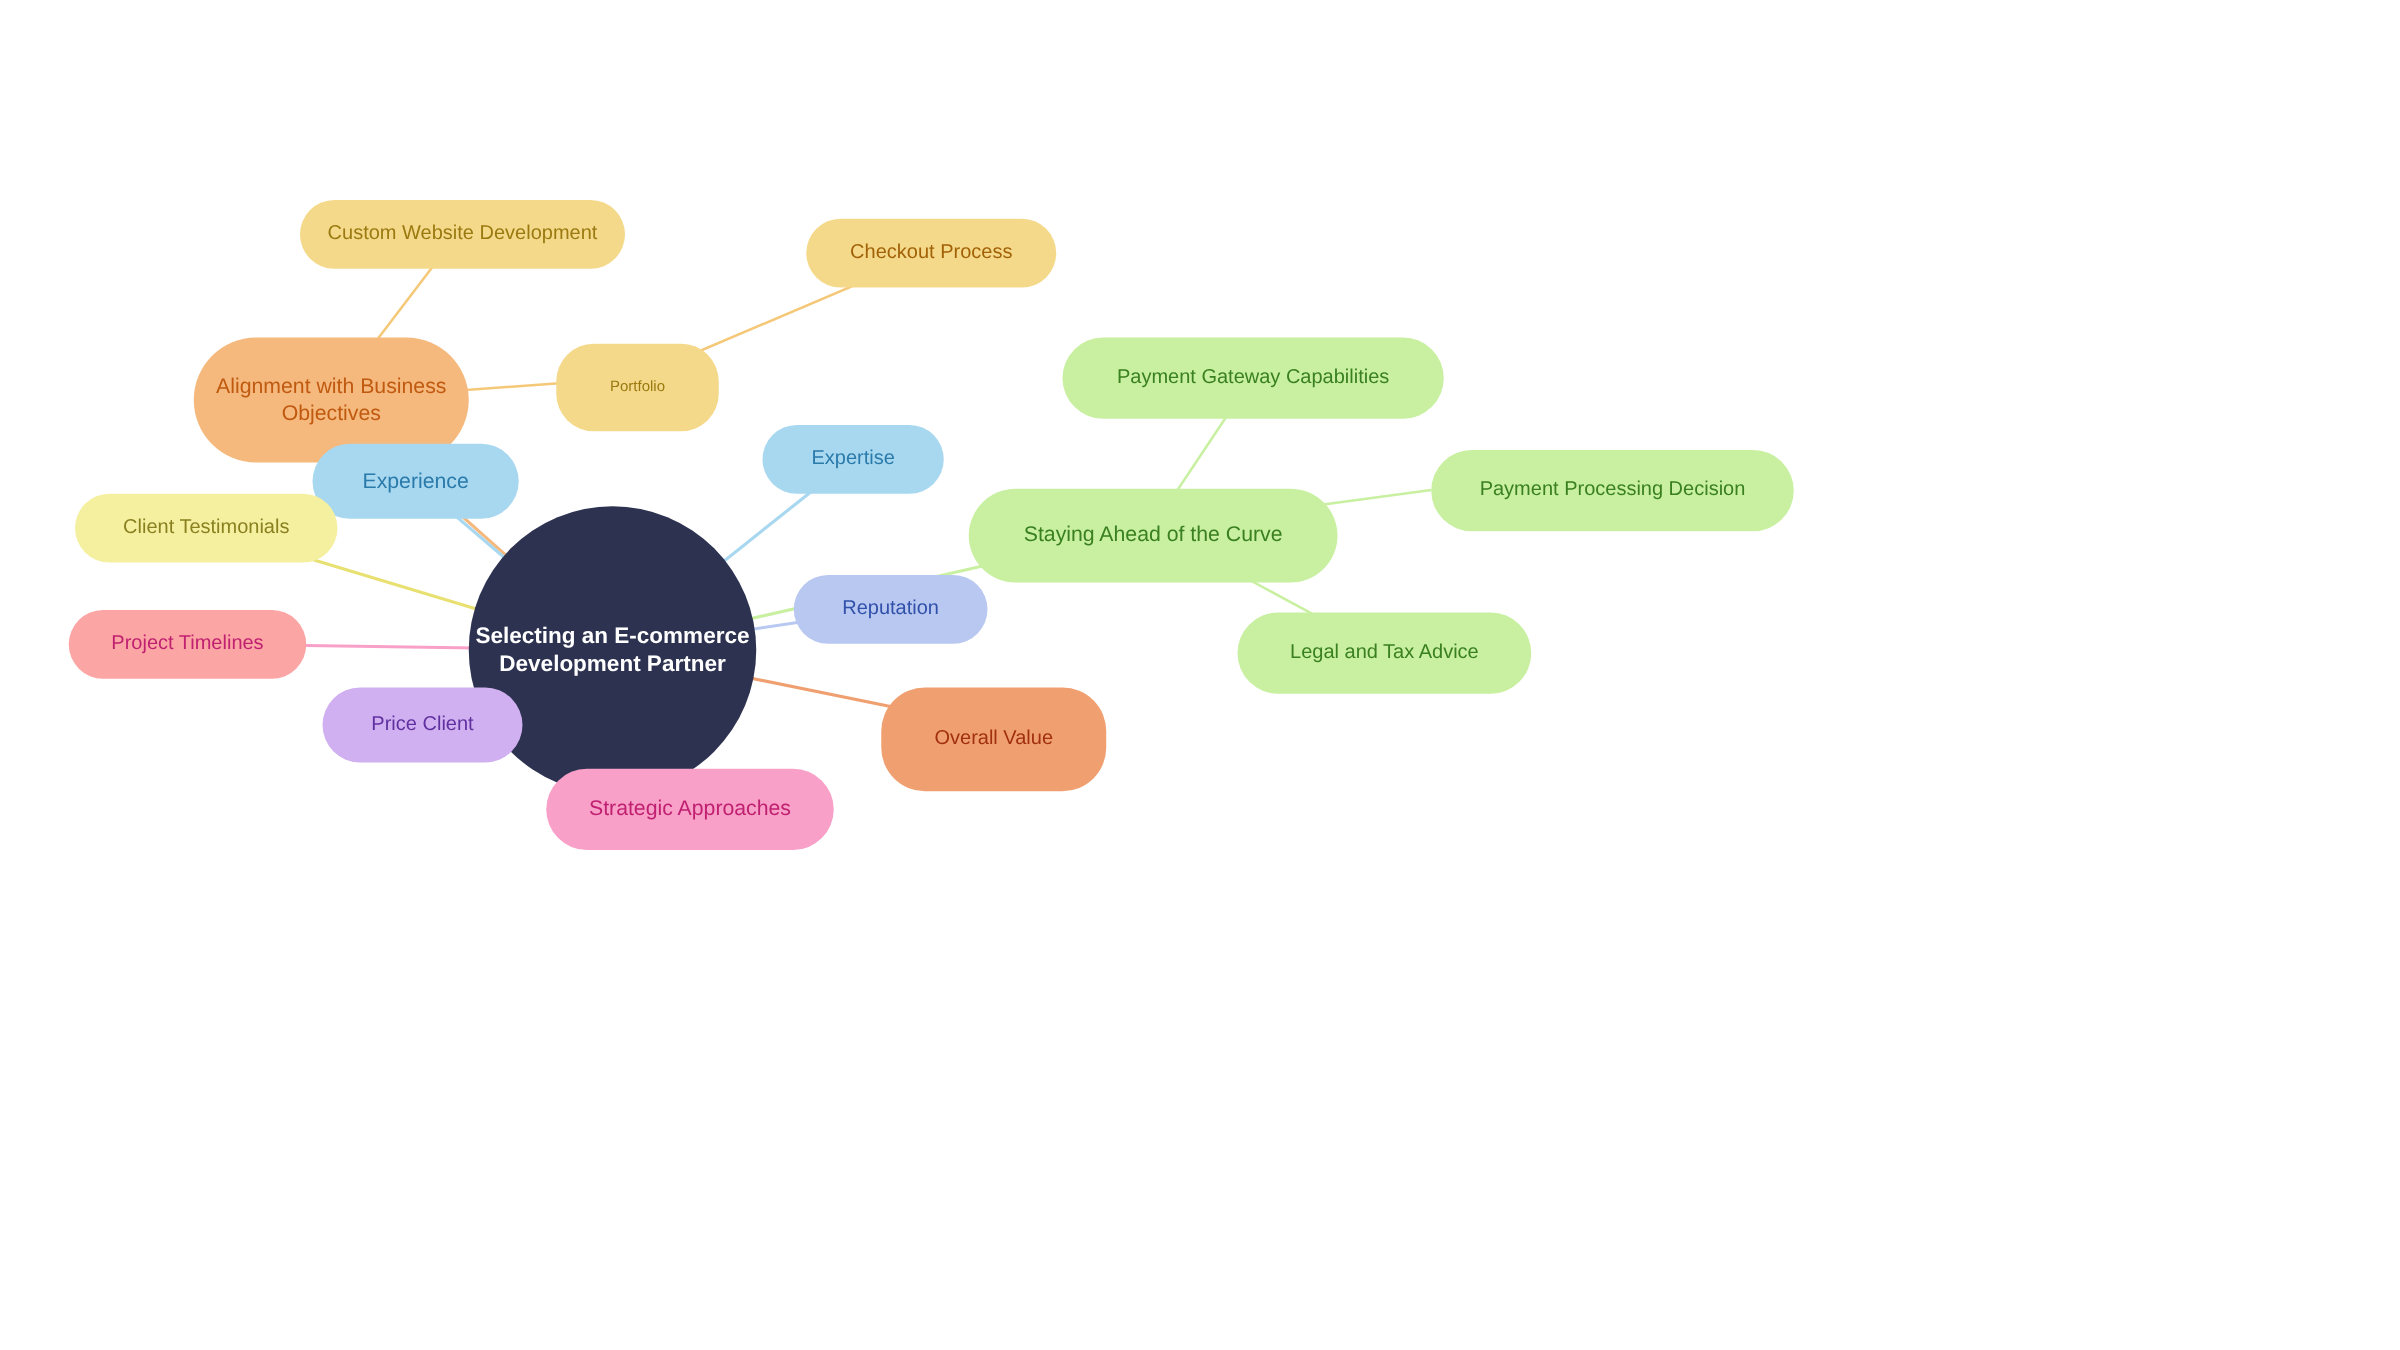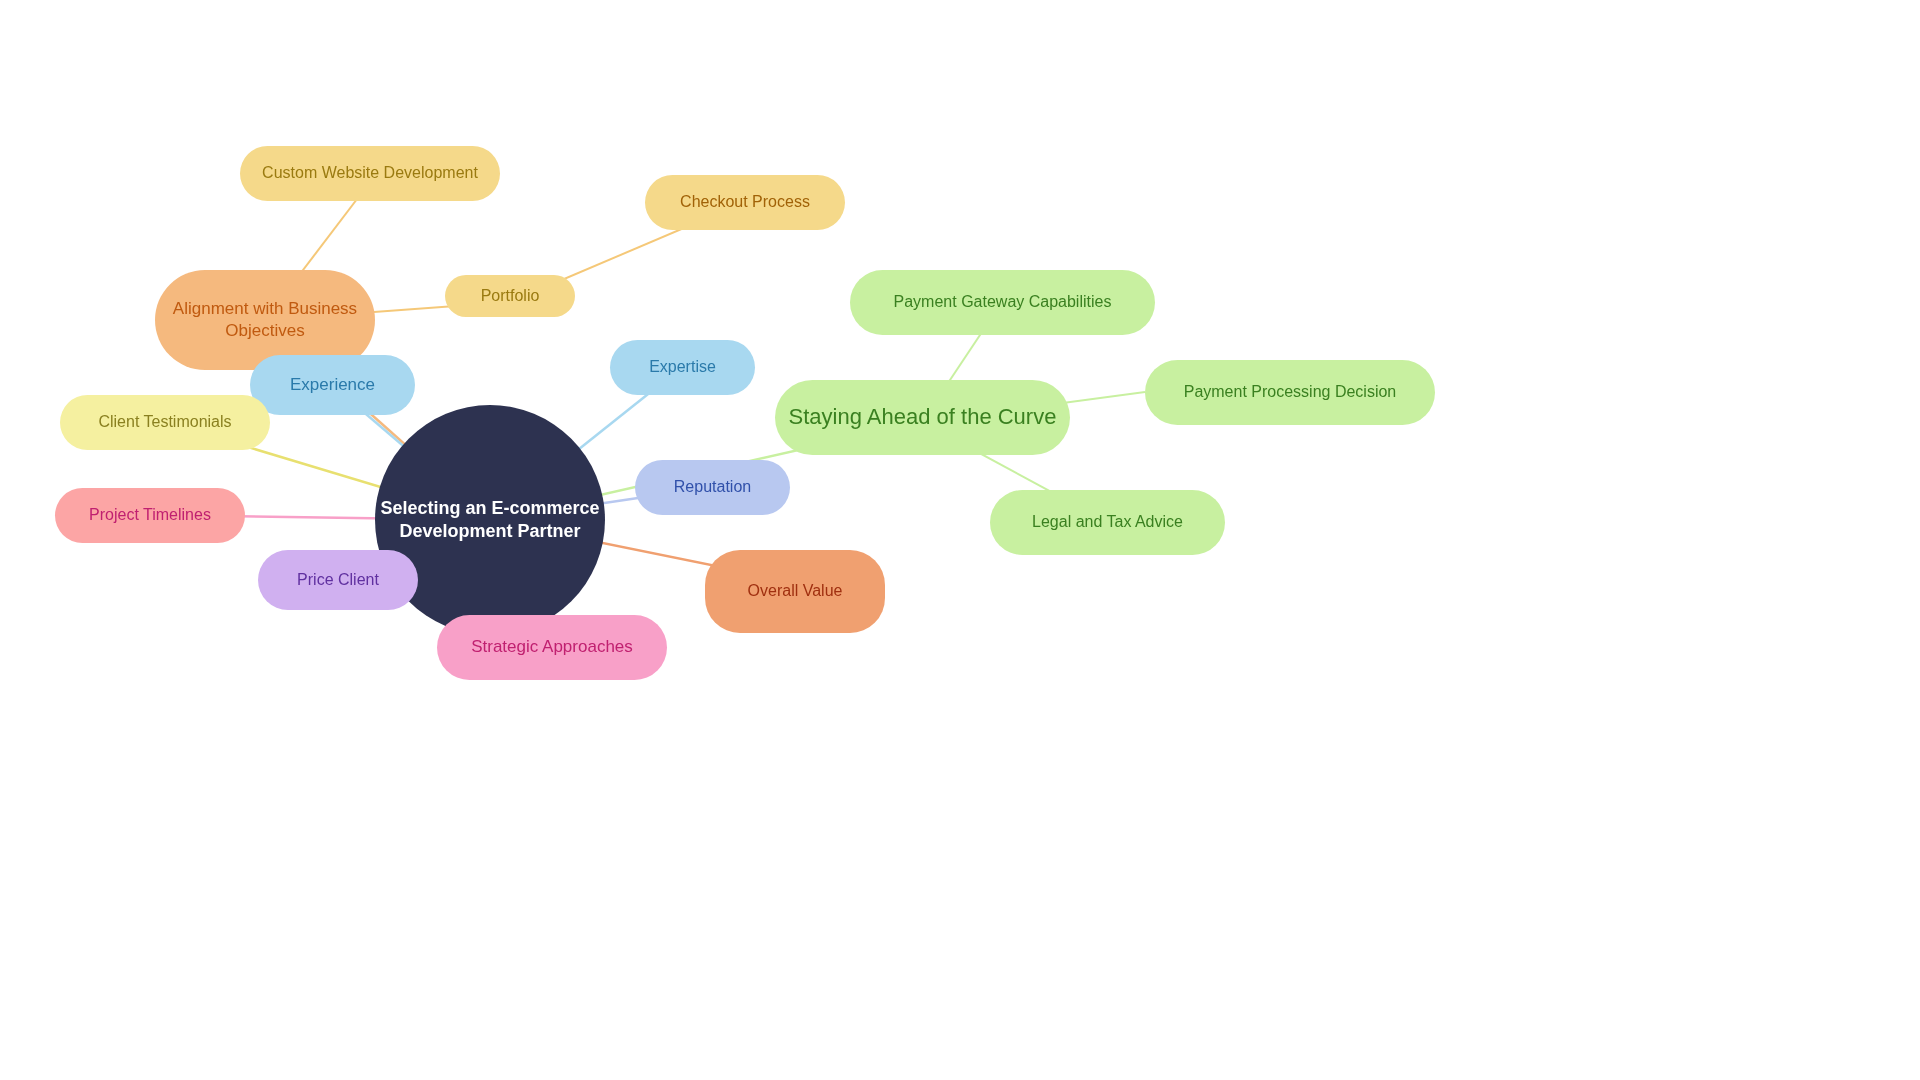--- a/index.html
+++ b/index.html
@@ -51,29 +51,29 @@
       top: 270px;
     }
     .node-custom {
       width: 260px;
       height: 55px;
       border-radius: 30px;
       background: #f5d98a;
       color: #9a7a10;
       font-size: 16px;
       left: 240px;
-      top: 146px;
+      top: 160px;
     }
     .node-portfolio {
       width: 130px;
-      height: 42px;
+      height: 70px;
       border-radius: 30px;
       background: #f5d98a;
       color: #9a7a10;
-      font-size: 16px;
+      font-size: 12px;
       left: 445px;
       top: 275px;
     }
     .node-checkout {
       width: 200px;
       height: 55px;
       border-radius: 30px;
       background: #f5d98a;
       color: #a16207;
       font-size: 16px;
@@ -165,23 +165,23 @@
       left: 705px;
       top: 550px;
     }
     
     .node-staying {
       width: 295px;
       height: 75px;
       border-radius: 40px;
       background: #c8f0a0;
       color: #3a8020;
-      font-size: 22px;
+      font-size: 17px;
       left: 775px;
-      top: 380px;
+      top: 391px;
     }
     .node-payment-gateway {
       width: 305px;
       height: 65px;
       border-radius: 35px;
       background: #c8f0a0;
       color: #3a8020;
       font-size: 16px;
       left: 850px;
       top: 270px;

